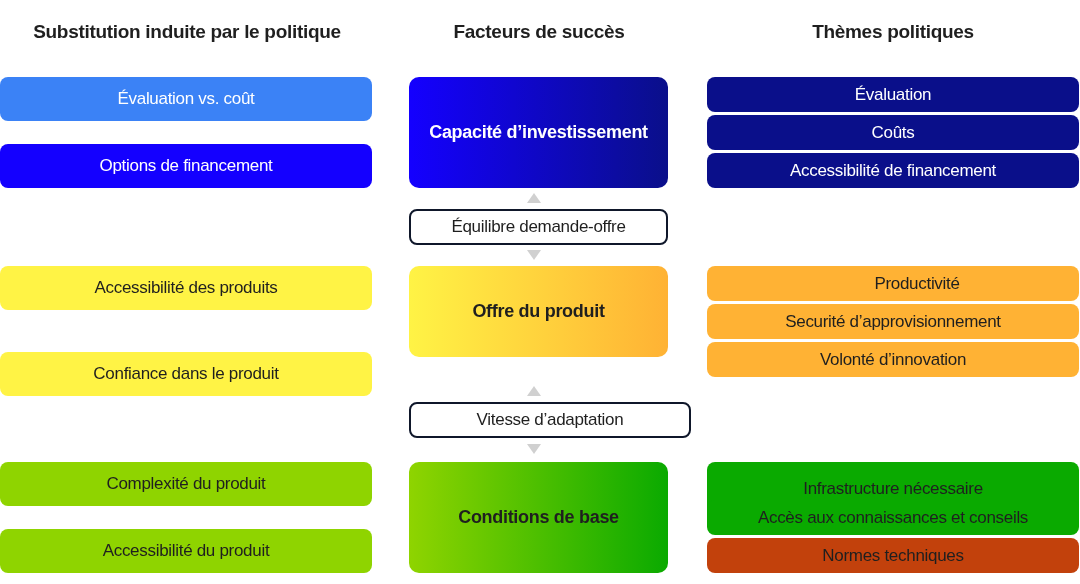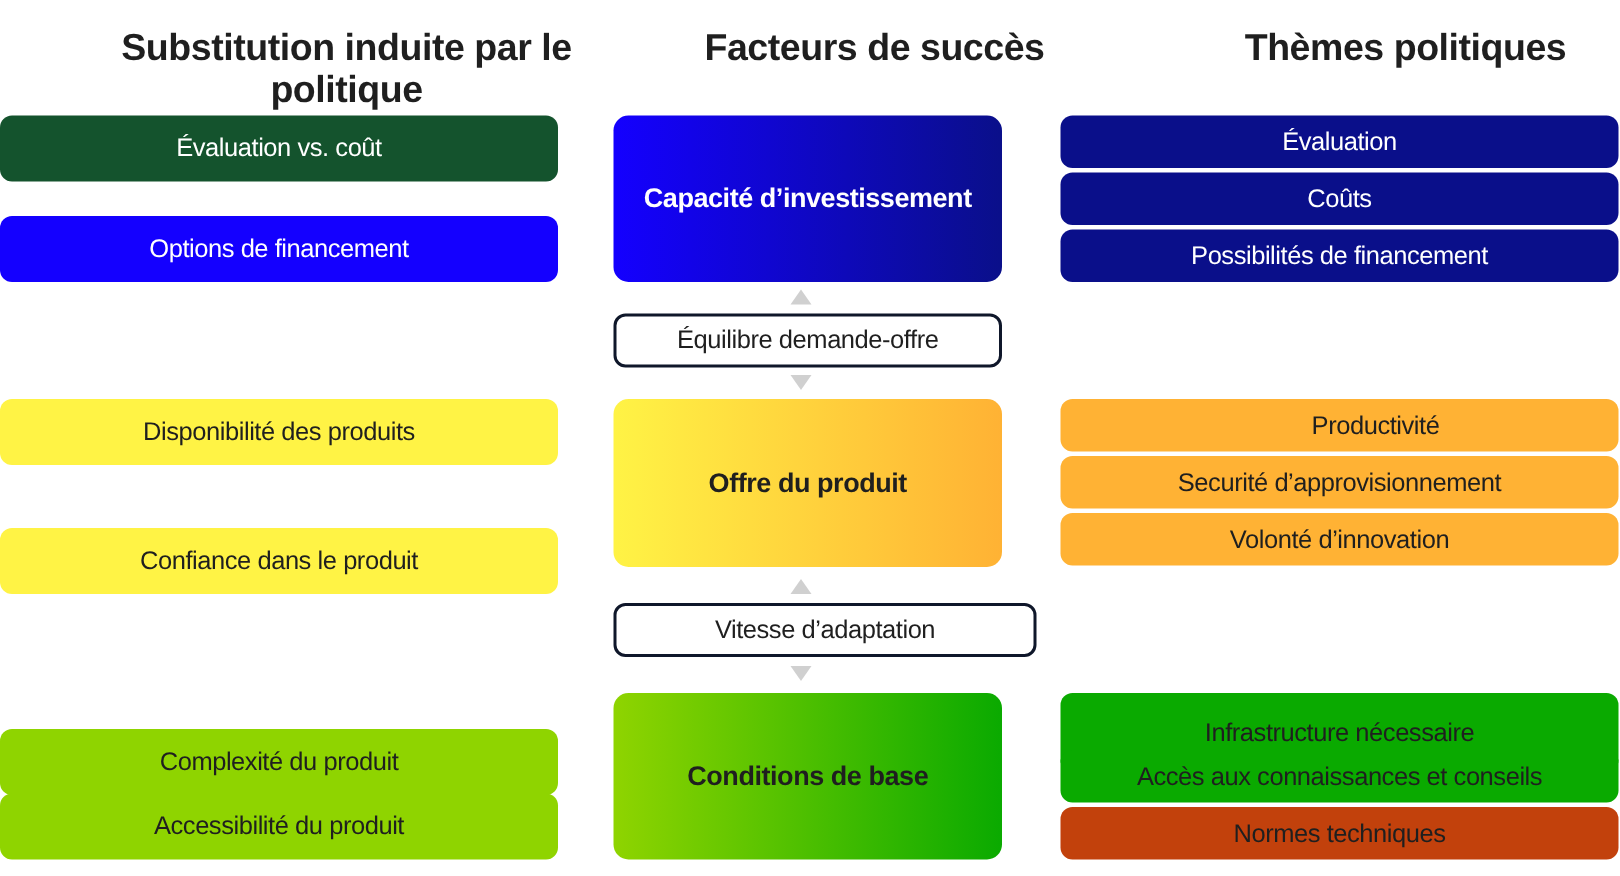--- a/index.html
+++ b/index.html
@@ -1,19 +1,19 @@
 <!DOCTYPE html>
 <html><head>
 <meta charset="utf-8">
 <style>
   html, body { margin:0; padding:0; background:#ffffff; }
   body { width:1080px; height:584px; position:relative; overflow:hidden;
          font-family:"Liberation Sans", sans-serif; }
   .hdr { position:absolute; top:18px; height:28px; line-height:28px; font-weight:bold;
-         font-size:25px; color:#1f1f1f; text-align:center; letter-spacing:-0.3px;margin-left:44px; }
+         font-size:19px; color:#1f1f1f; text-align:center; letter-spacing:-0.3px; }
   .box { position:absolute; box-sizing:border-box; border-radius:8px; display:flex;
          align-items:center; justify-content:center; font-size:17px; text-align:center;
          letter-spacing:-0.3px; }
   .white { color:#ffffff; }
   .dark { color:#1f1f1f; }
   .center-box { font-weight:bold; font-size:18px; border-radius:10px; }
   .link-label { position:absolute; box-sizing:border-box; background:#ffffff;
          border:2px solid #0f172a; border-radius:8px; display:flex; align-items:center;
          justify-content:center; font-size:17px; color:#1f1f1f; letter-spacing:-0.3px; }
   .arrow { position:absolute; width:0; height:0; }
@@ -22,40 +22,40 @@
   .arrow.down { border-left:7px solid transparent; border-right:7px solid transparent;
               border-top:10px solid #d0d0d0; }
 </style>
 </head>
 <body>
 
 <div class="hdr" style="left:0;width:374px;">Substitution induite par le politique</div>
 <div class="hdr" style="left:409px;width:260px;">Facteurs de succès</div>
 <div class="hdr" style="left:707px;width:372px;">Thèmes politiques</div>
 
-<div class="box white" style="left:0;top:77px;width:372px;height:44px;background:#14532d;">Évaluation vs. coût</div>
+<div class="box white" style="left:0;top:77px;width:372px;height:44px;background:#3b82f6;">Évaluation vs. coût</div>
 <div class="box white" style="left:0;top:144px;width:372px;height:44px;background:#1400ff;">Options de financement</div>
 <div class="box white center-box" style="left:409px;top:77px;width:259px;height:111px;background:linear-gradient(to right,#1400ff,#0a0f8a);">Capacité d’investissement</div>
 <div class="box white" style="left:707px;top:77px;width:372px;height:35px;background:#0a0f8a;">Évaluation</div>
 <div class="box white" style="left:707px;top:115px;width:372px;height:35px;background:#0a0f8a;">Coûts</div>
-<div class="box white" style="left:707px;top:153px;width:372px;height:35px;background:#0a0f8a;">Possibilités de financement</div>
+<div class="box white" style="left:707px;top:153px;width:372px;height:35px;background:#0a0f8a;">Accessibilité de financement</div>
 
 <div class="arrow up" style="left:527px;top:193px;"></div>
 <div class="link-label" style="left:409px;top:209px;width:259px;height:36px;">Équilibre demande-offre</div>
 <div class="arrow down" style="left:527px;top:250px;"></div>
 
-<div class="box dark" style="left:0;top:266px;width:372px;height:44px;background:#fff345;">Disponibilité des produits</div>
+<div class="box dark" style="left:0;top:266px;width:372px;height:44px;background:#fff345;">Accessibilité des produits</div>
 <div class="box dark" style="left:0;top:352px;width:372px;height:44px;background:#fff345;">Confiance dans le produit</div>
-<div class="box dark center-box" style="left:409px;top:266px;width:259px;height:112px;background:linear-gradient(to right,#fff345,#ffb234);">Offre du produit</div>
+<div class="box dark center-box" style="left:409px;top:266px;width:259px;height:91px;background:linear-gradient(to right,#fff345,#ffb234);">Offre du produit</div>
 <div class="box dark" style="left:707px;top:266px;width:372px;height:35px;background:#ffb234;padding-left:48px;">Productivité</div>
 <div class="box dark" style="left:707px;top:304px;width:372px;height:35px;background:#ffb234;">Securité d’approvisionnement</div>
 <div class="box dark" style="left:707px;top:342px;width:372px;height:35px;background:#ffb234;">Volonté d’innovation</div>
 
 <div class="arrow up" style="left:527px;top:386px;"></div>
 <div class="link-label" style="left:409px;top:402px;width:282px;height:36px;">Vitesse d’adaptation</div>
 <div class="arrow down" style="left:527px;top:444px;"></div>
 
-<div class="box dark" style="left:0;top:462px;width:372px;height:44px;background:#8fd400;margin-top:24px;">Complexité du produit</div>
+<div class="box dark" style="left:0;top:462px;width:372px;height:44px;background:#8fd400;">Complexité du produit</div>
 <div class="box dark" style="left:0;top:529px;width:372px;height:44px;background:#8fd400;">Accessibilité du produit</div>
 <div class="box dark center-box" style="left:409px;top:462px;width:259px;height:111px;background:linear-gradient(to right,#8fd400,#0aaa00);">Conditions de base</div>
 <div class="box dark" style="left:707px;top:462px;width:372px;height:53px;background:#0aaa00;">Infrastructure nécessaire</div>
 <div class="box dark" style="left:707px;top:500px;width:372px;height:35px;background:#0aaa00;">Accès aux connaissances et conseils</div>
 <div class="box dark" style="left:707px;top:538px;width:372px;height:35px;background:#c2410c;">Normes techniques</div>
 
 </body></html>

